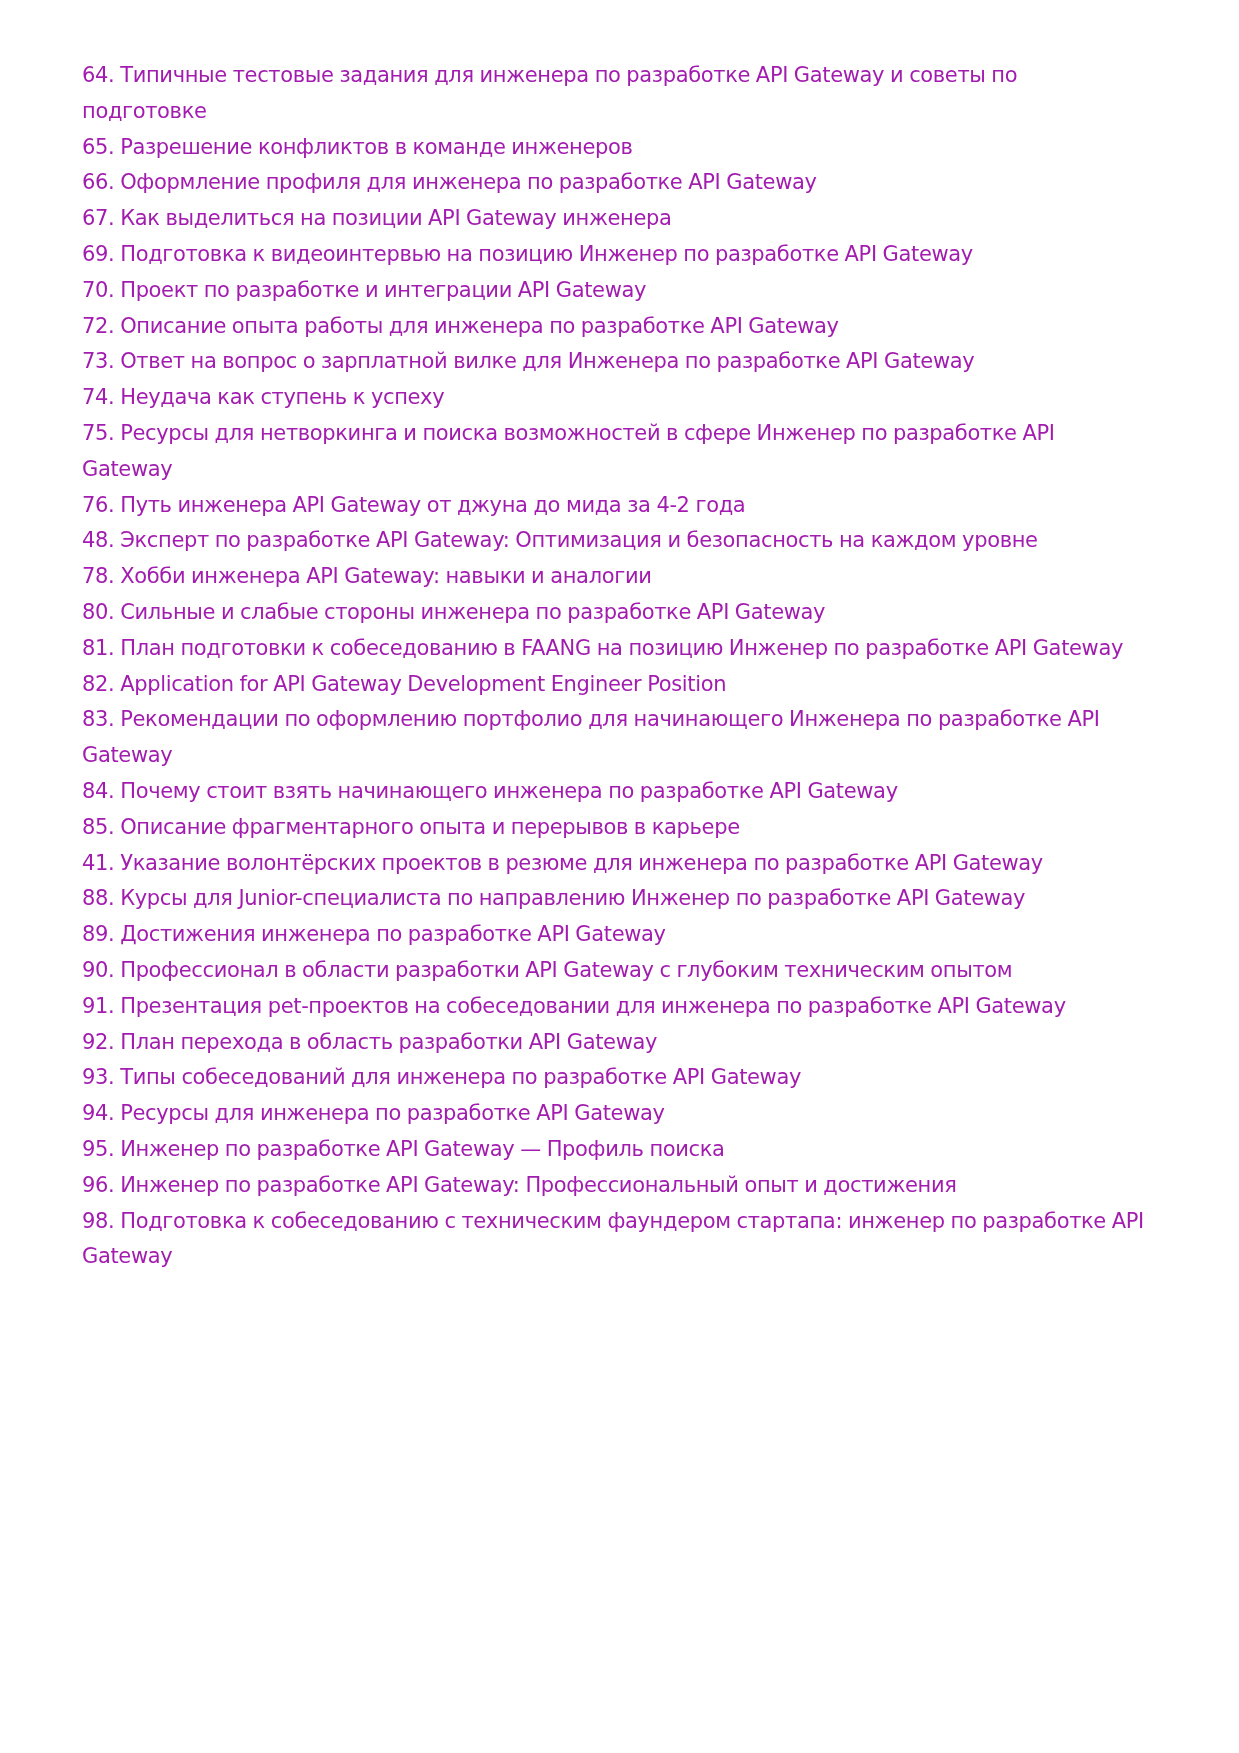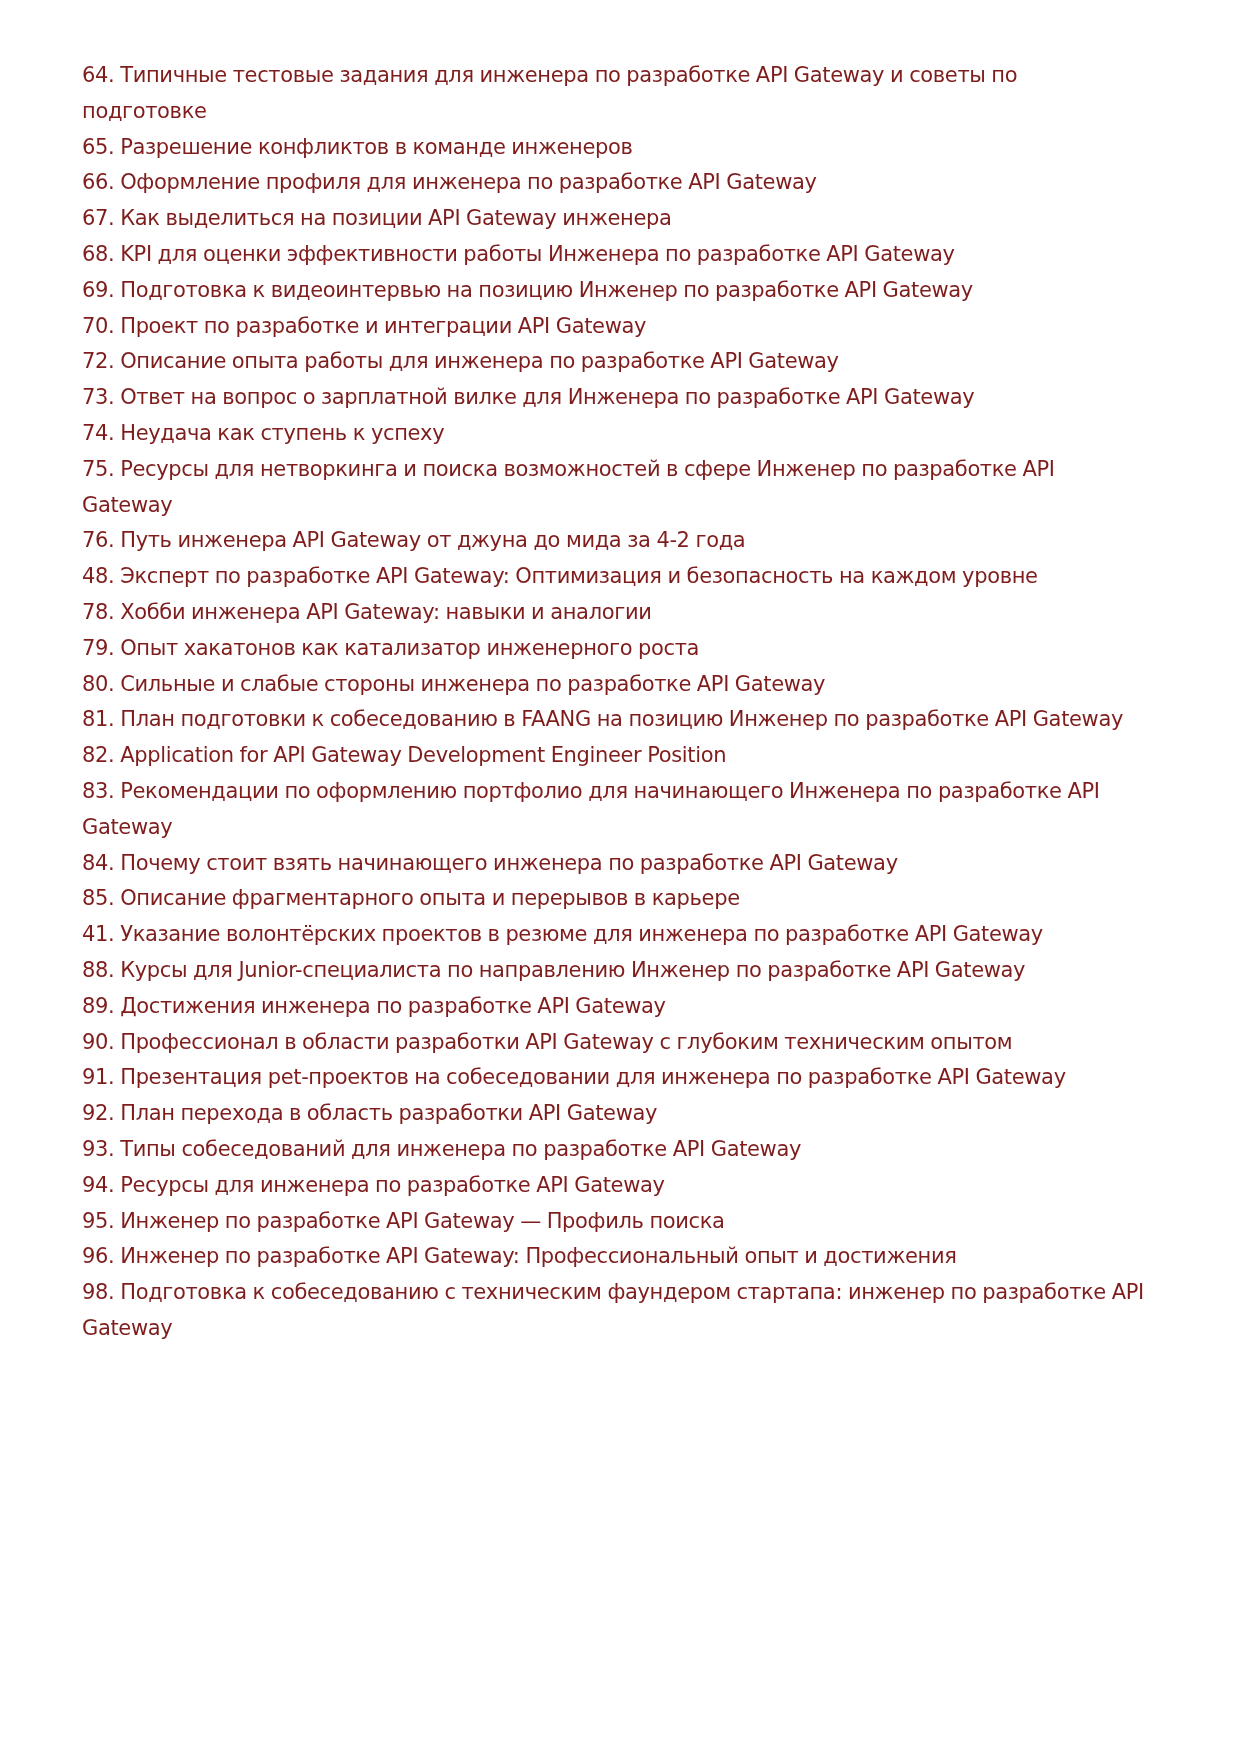--- a/index.html
+++ b/index.html
@@ -14,21 +14,21 @@
       position: relative;
     }
     .page {
       position: absolute;
       left: 82px;
       top: 58px;
       width: 1065px;
       font-family: "DejaVu Sans", sans-serif;
       font-size: 21px;
       line-height: 35.8px;
-      color: #7f1d1d;
+      color: #a21caf;
       letter-spacing: -0.35px;
       word-spacing: -0.5px;
     }
     .list {
       list-style: none;
       margin: 0;
       padding: 0;
     }
     .list-item {
       margin: 0;
@@ -38,31 +38,29 @@
   </style>
 </head>
 <body>
 
 <div class="page">
   <ol class="list" id="topic-list">
       <li class="list-item"><span class="num">64.</span> <span class="txt">Типичные тестовые задания для инженера по разработке API Gateway и советы по подготовке</span></li>
       <li class="list-item"><span class="num">65.</span> <span class="txt">Разрешение конфликтов в команде инженеров</span></li>
       <li class="list-item"><span class="num">66.</span> <span class="txt">Оформление профиля для инженера по разработке API Gateway</span></li>
       <li class="list-item"><span class="num">67.</span> <span class="txt">Как выделиться на позиции API Gateway инженера</span></li>
-      <li class="list-item"><span class="num">68.</span> <span class="txt">KPI для оценки эффективности работы Инженера по разработке API Gateway</span></li>
       <li class="list-item"><span class="num">69.</span> <span class="txt">Подготовка к видеоинтервью на позицию Инженер по разработке API Gateway</span></li>
       <li class="list-item"><span class="num">70.</span> <span class="txt">Проект по разработке и интеграции API Gateway</span></li>
       <li class="list-item"><span class="num">72.</span> <span class="txt">Описание опыта работы для инженера по разработке API Gateway</span></li>
       <li class="list-item"><span class="num">73.</span> <span class="txt">Ответ на вопрос о зарплатной вилке для Инженера по разработке API Gateway</span></li>
       <li class="list-item"><span class="num">74.</span> <span class="txt">Неудача как ступень к успеху</span></li>
       <li class="list-item"><span class="num">75.</span> <span class="txt">Ресурсы для нетворкинга и поиска возможностей в сфере Инженер по разработке API Gateway</span></li>
       <li class="list-item"><span class="num">76.</span> <span class="txt">Путь инженера API Gateway от джуна до мида за 4-2 года</span></li>
       <li class="list-item"><span class="num">48.</span> <span class="txt">Эксперт по разработке API Gateway: Оптимизация и безопасность на каждом уровне</span></li>
       <li class="list-item"><span class="num">78.</span> <span class="txt">Хобби инженера API Gateway: навыки и аналогии</span></li>
-      <li class="list-item"><span class="num">79.</span> <span class="txt">Опыт хакатонов как катализатор инженерного роста</span></li>
       <li class="list-item"><span class="num">80.</span> <span class="txt">Сильные и слабые стороны инженера по разработке API Gateway</span></li>
       <li class="list-item"><span class="num">81.</span> <span class="txt">План подготовки к собеседованию в FAANG на позицию Инженер по разработке API Gateway</span></li>
       <li class="list-item"><span class="num">82.</span> <span class="txt">Application for API Gateway Development Engineer Position</span></li>
       <li class="list-item"><span class="num">83.</span> <span class="txt">Рекомендации по оформлению портфолио для начинающего Инженера по разработке API Gateway</span></li>
       <li class="list-item"><span class="num">84.</span> <span class="txt">Почему стоит взять начинающего инженера по разработке API Gateway</span></li>
       <li class="list-item"><span class="num">85.</span> <span class="txt">Описание фрагментарного опыта и перерывов в карьере</span></li>
       <li class="list-item"><span class="num">41.</span> <span class="txt">Указание волонтёрских проектов в резюме для инженера по разработке API Gateway</span></li>
       <li class="list-item"><span class="num">88.</span> <span class="txt">Курсы для Junior-специалиста по направлению Инженер по разработке API Gateway</span></li>
       <li class="list-item"><span class="num">89.</span> <span class="txt">Достижения инженера по разработке API Gateway</span></li>
       <li class="list-item"><span class="num">90.</span> <span class="txt">Профессионал в области разработки API Gateway с глубоким техническим опытом</span></li>

